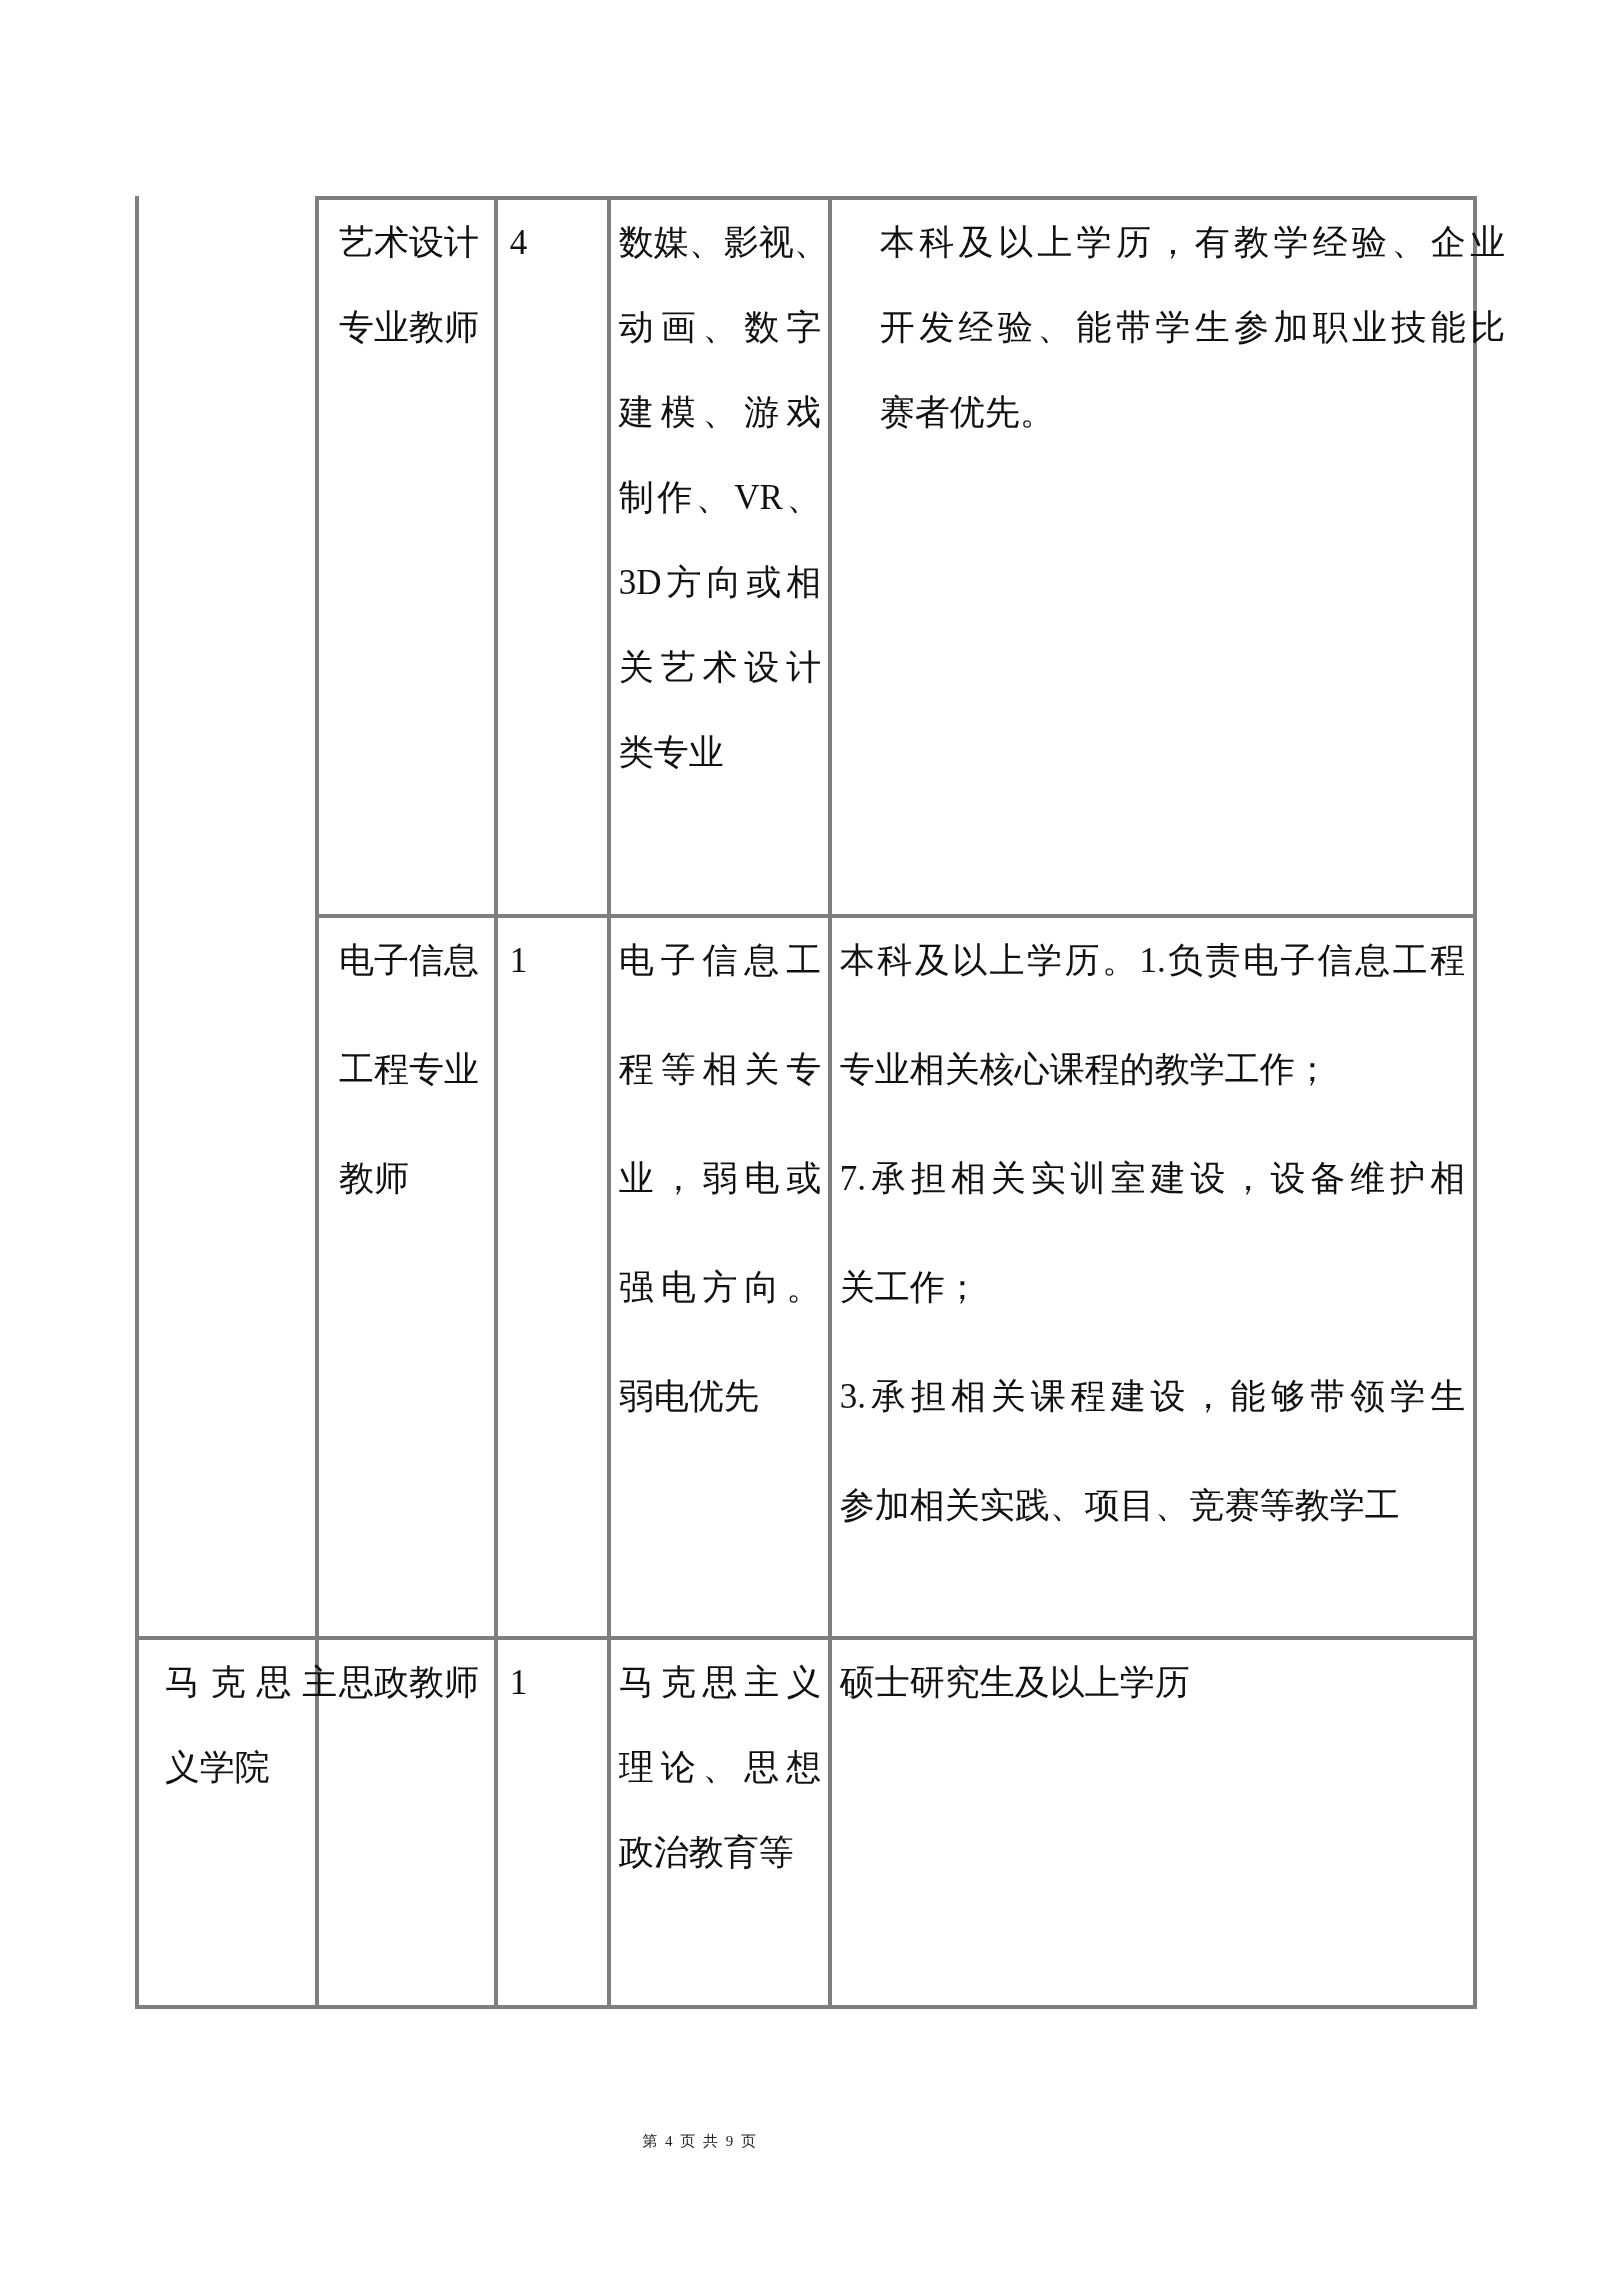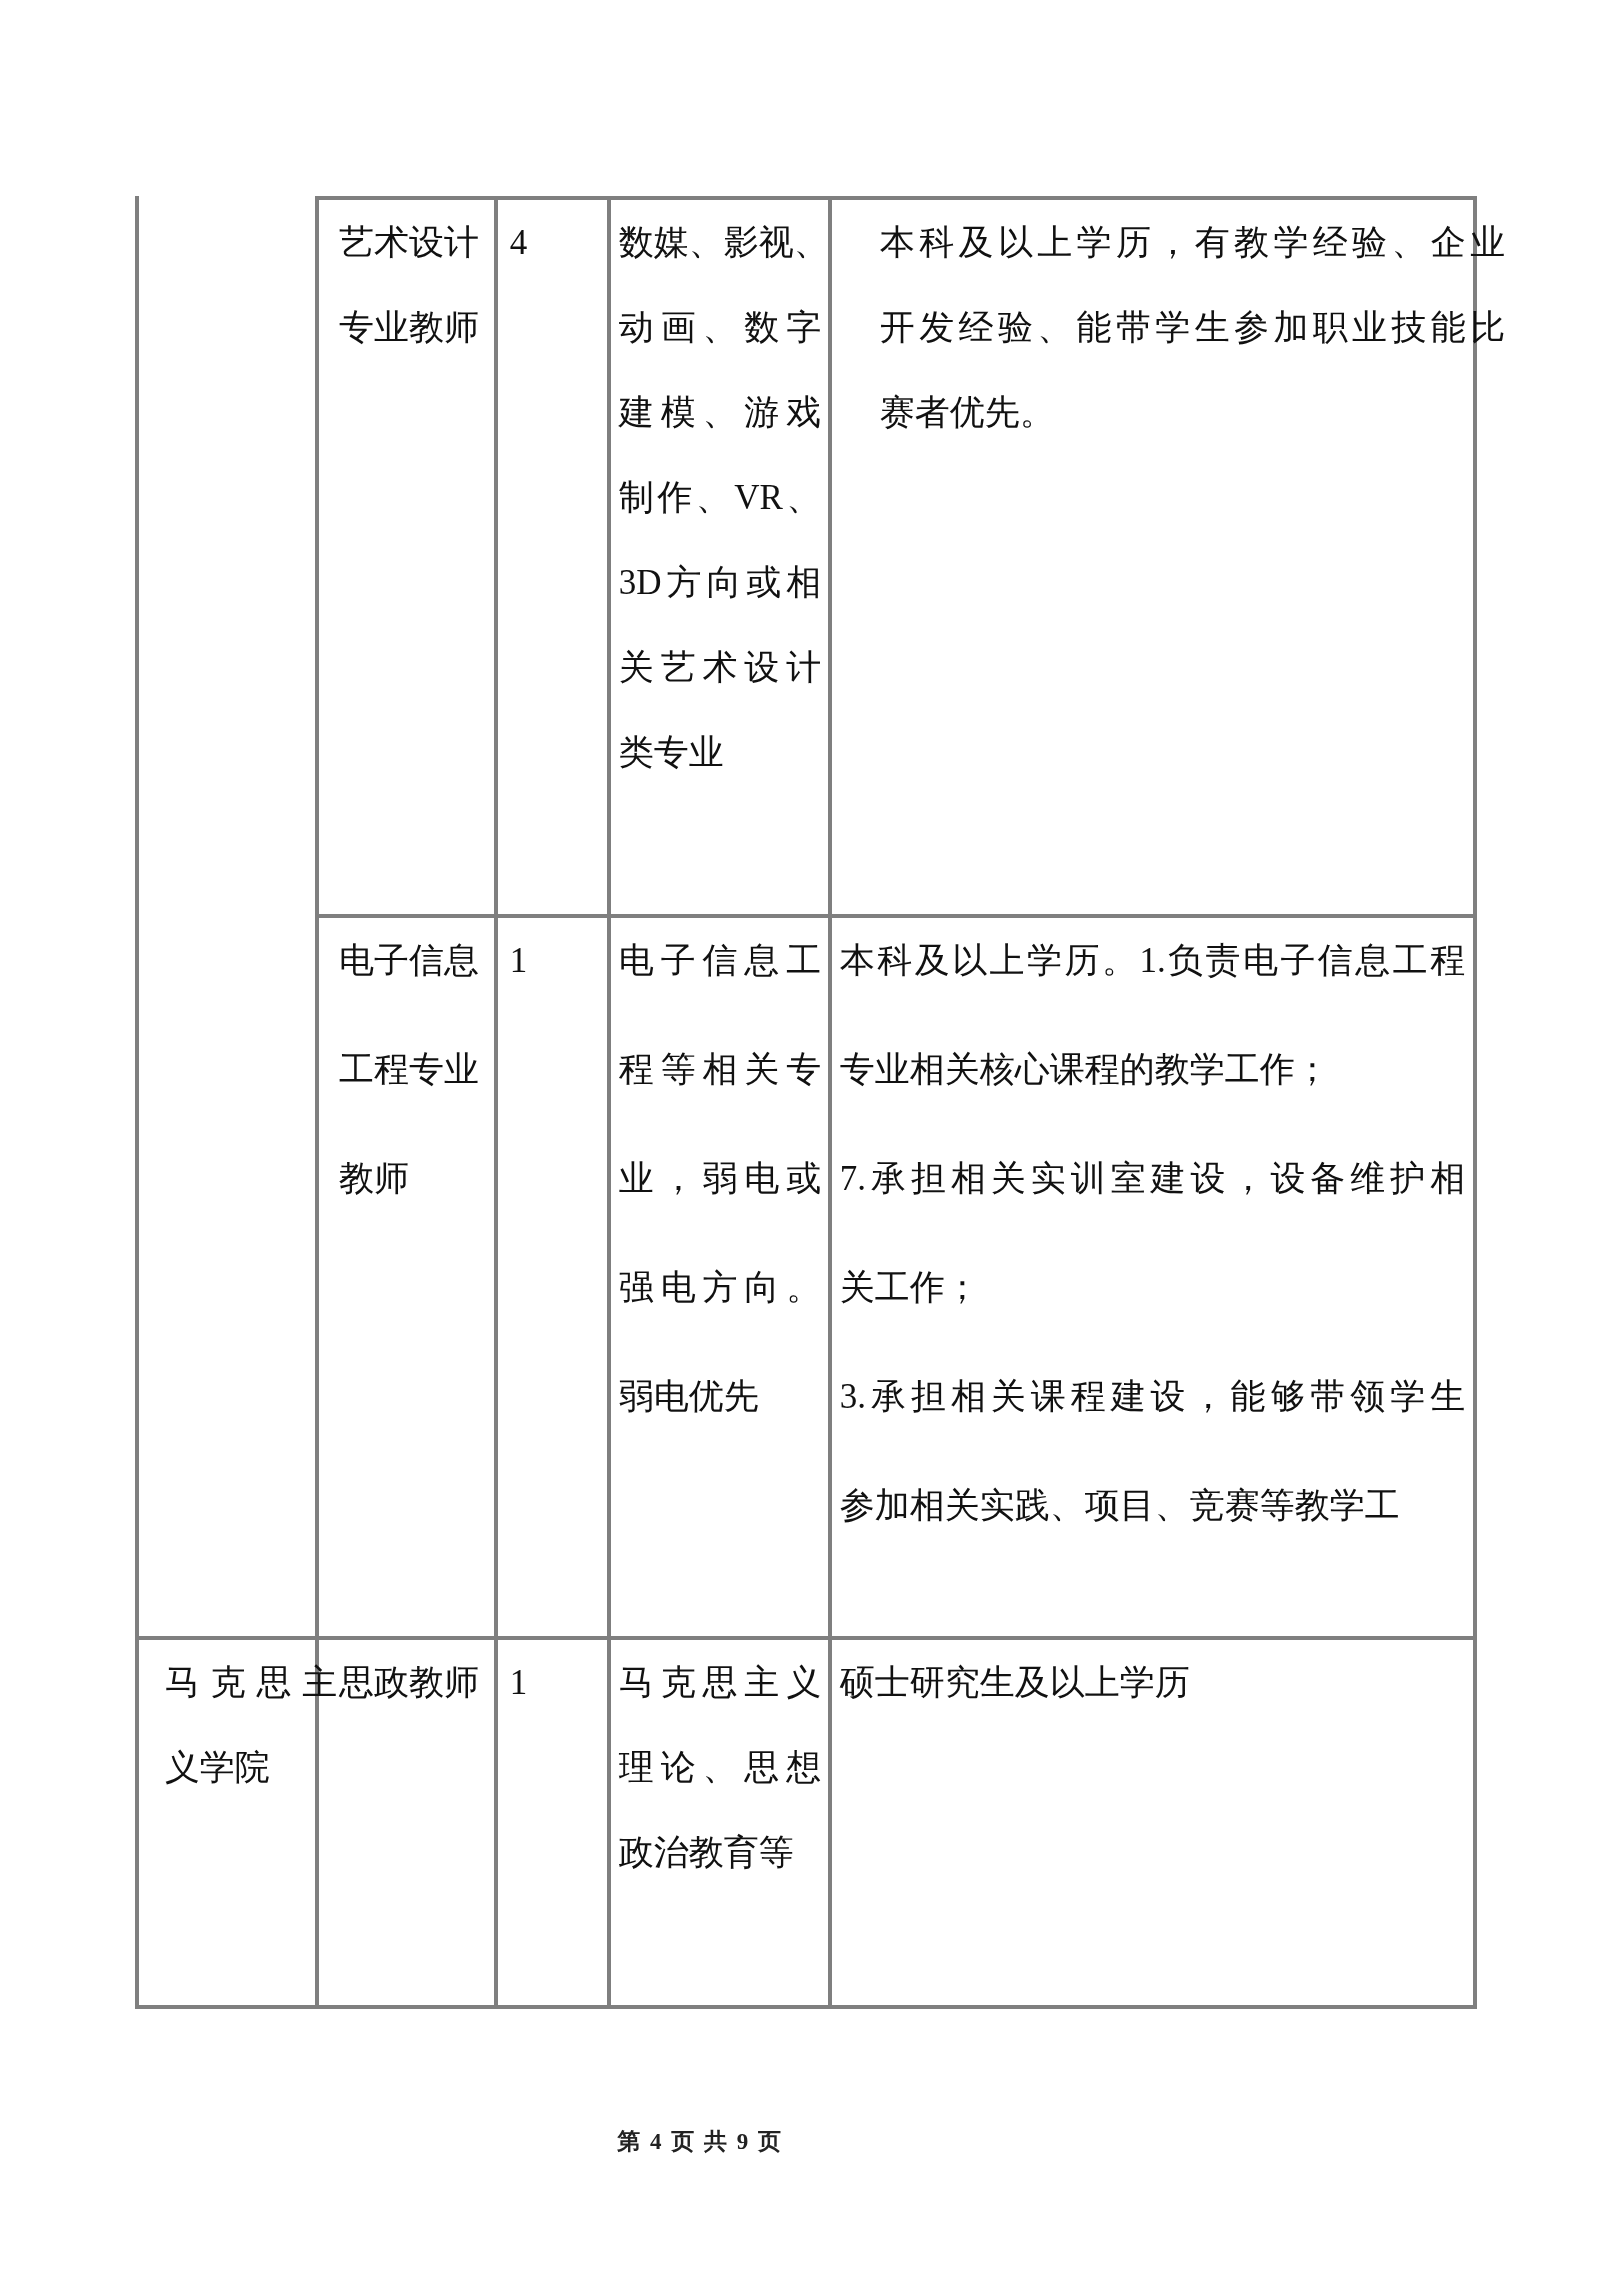--- a/index.html
+++ b/index.html
@@ -58,25 +58,24 @@
   
   .pad-line { padding-bottom: 85px; margin-left: 40px; }
   .pad-half { padding-bottom: 47px; }
   
   .footer {
     position: absolute;
     left: 0;
     top: 2129px;
     width: 1400px;
     text-align: center;
-    font-size: 23px;
+    font-size: 15px;
     line-height: 25.5px;
     letter-spacing: 2px;
     color: #222222;
-    font-weight: bold;
   }
 </style>
 </head>
 <body>
 
 <div class="page">
 
   <div class="gridline" style="left:135px; top:196px; width:3.9px; height:1813px;"></div>
   <div class="gridline" style="left:315px; top:196px; width:3.9px; height:1813px;"></div>
   <div class="gridline" style="left:494px; top:196px; width:3.9px; height:1813px;"></div>

